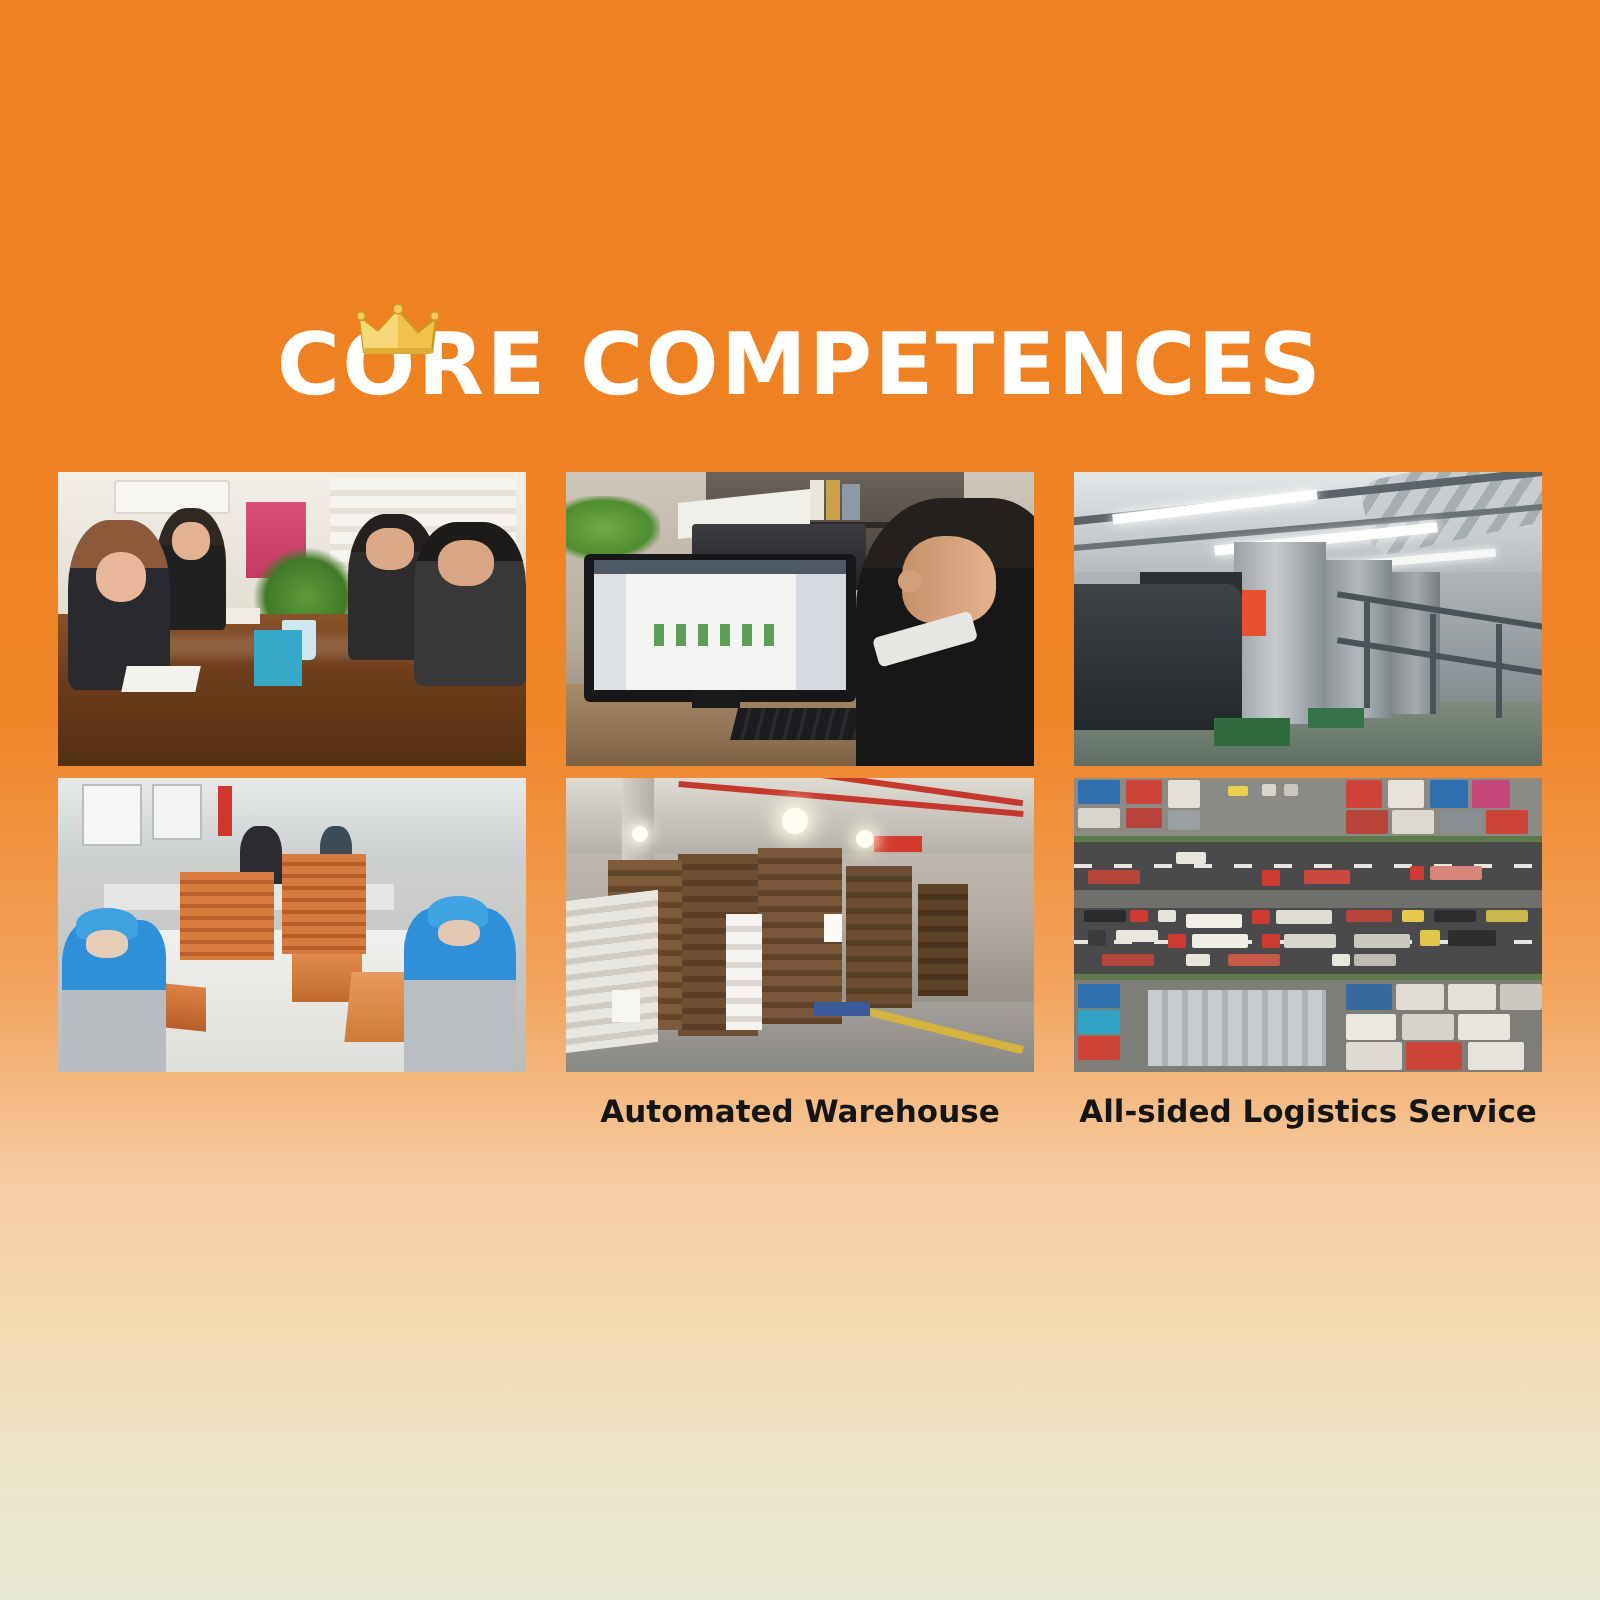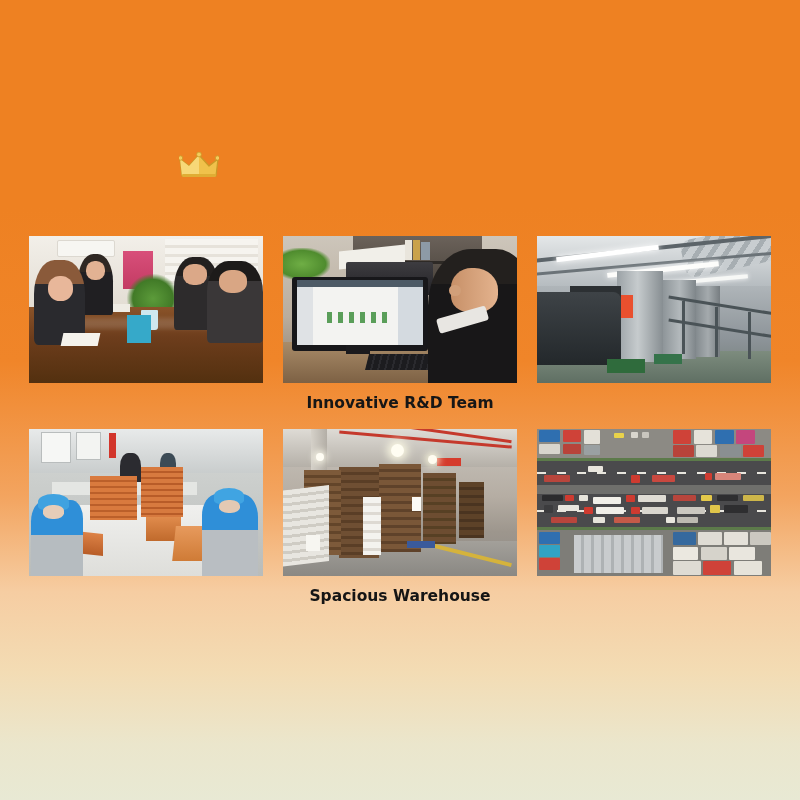--- a/index.html
+++ b/index.html
@@ -325,20 +325,21 @@
 
   <div class="title-block">
     <svg class="crown-icon" viewBox="0 0 40 28">
       <path d="M3 24 L1 7 L10 14 L20 3 L30 14 L39 7 L37 24 Z" fill="#f0c14b" stroke="#c99a27" stroke-width="1.2" stroke-linejoin="round"></path>
       <path d="M3 24 L1 7 L10 14 L20 3 L20 24 Z" fill="#f7d878"></path>
       <circle cx="1.5" cy="6" r="2.2" fill="#f3cc5e" stroke="#c99a27" stroke-width="0.8"></circle>
       <circle cx="20" cy="2.5" r="2.4" fill="#f3cc5e" stroke="#c99a27" stroke-width="0.8"></circle>
       <circle cx="38.5" cy="6" r="2.2" fill="#f3cc5e" stroke="#c99a27" stroke-width="0.8"></circle>
       <rect x="3" y="22" width="34" height="3" rx="1.2" fill="#e0ad34"></rect>
     </svg>
+    <h1 class="page-title">CORE COMPETENCES</h1>
   </div>
 
   <div class="grid">
 
     <div class="card row1">
       <div class="card-photo p1">
         <div class="wall"></div>
           <div class="window"></div>
           <div class="ac"></div>
         <div class="poster-sm"></div>
@@ -377,21 +378,20 @@
           <div class="cadleft"></div>
           <div class="cadright"></div>
         <div class="cadicons"></div>
         <div class="monstand"></div>
         <div class="kbd"></div>
         <div class="man"></div>
           <div class="manface"></div>
           <div class="manear"></div>
         <div class="collar"></div>
       </div>
-      <p class="card-caption">Innovative R&amp;D Team</p>
     </div>
 
     <div class="card row1">
       <div class="card-photo p3">
         <div class="ceil"></div>
           <div class="duct"></div>
         <div class="beam1"></div>
           <div class="beam2"></div>
         <div class="light1"></div>
           <div class="light2"></div>
@@ -454,21 +454,21 @@
           <div class="pal5"></div>
           <div class="pal4"></div>
         <div class="pal3"></div>
           <div class="pal2"></div>
         <div class="blue"></div>
         <div class="wbox"></div>
           <div class="tag1"></div>
         <div class="pal1"></div>
           <div class="tag2"></div>
       </div>
-      <p class="card-caption">Spacious Warehouse</p>
+      <p class="card-caption">Automated Warehouse</p>
     </div>
 
     <div class="card row2">
       <div class="card-photo p6">
         <div class="topyard"></div>
         <div class="roadband r1"></div>
         <div class="midyard"></div>
         <div class="roadband r2"></div>
         <div class="botyard"></div>
         <div class="warehouse"></div>
@@ -534,16 +534,17 @@
         <div class="c" style="left:69%;top:70%;width:10%;height:9%;background:#dfdcd4"></div>
         <div class="c" style="left:80%;top:70%;width:10%;height:9%;background:#e4e1d9"></div>
         <div class="c" style="left:91%;top:70%;width:9%;height:9%;background:#cbc8c0"></div>
         <div class="c" style="left:58%;top:80%;width:11%;height:9%;background:#ebe8e0"></div>
         <div class="c" style="left:70%;top:80%;width:11%;height:9%;background:#d6d3cb"></div>
         <div class="c" style="left:82%;top:80%;width:11%;height:9%;background:#e9e6de"></div>
         <div class="c" style="left:58%;top:90%;width:12%;height:9%;background:#dedbd3"></div>
         <div class="c" style="left:71%;top:90%;width:12%;height:9%;background:#cf4238"></div>
         <div class="c" style="left:84%;top:90%;width:12%;height:9%;background:#e6e3da"></div>
       </div>
+      <p class="card-caption">All-sided Logistics Service</p>
     </div>
 
   </div>
 </div>
 
 </body></html>

